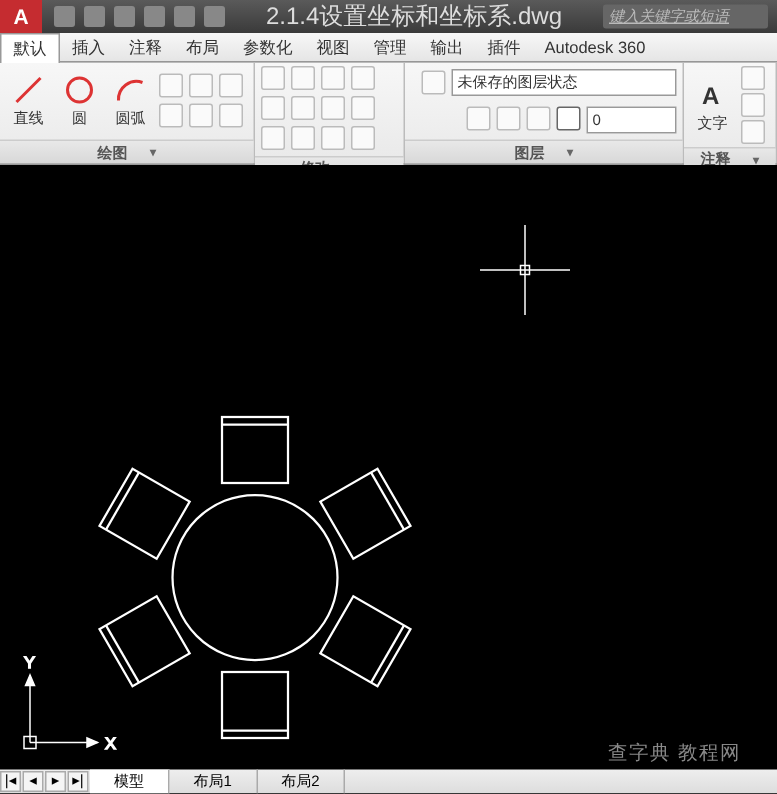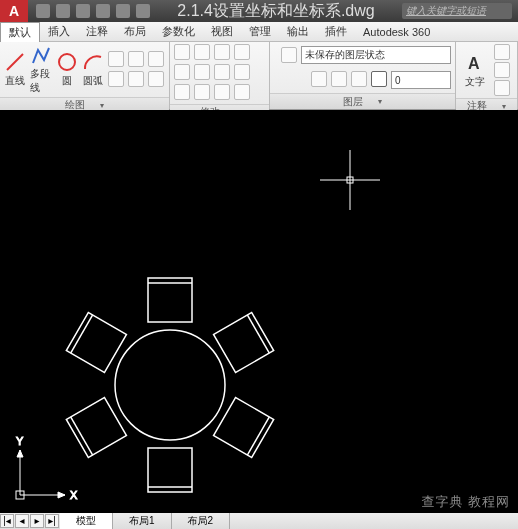--- a/index.html
+++ b/index.html
@@ -12,36 +12,36 @@
 .title-text { flex: 1; text-align: center; font-size: 16px; color: #ddd; }
 .search-hint { width: 110px; height: 16px; background: #666; border-radius: 2px; margin-right: 6px; color: #bbb; font-size: 10px; padding: 1px 4px; font-style: italic; text-decoration: underline; }
 
 .menubar { height: 20px; background: linear-gradient(#f7f7f7,#e5e5e5); display: flex; align-items: center; font-size: 11px; color: #333; border-bottom: 1px solid #bbb; }
 .tab { padding: 2px 8px; cursor: pointer; }
 .tab.active { background: #fff; border: 1px solid #999; border-bottom: none; }
 
 .ribbon { height: 68px; background: linear-gradient(#f7f7f7,#e9e9e9); display: flex; border-bottom: 1px solid #999; font-size: 10px; color: #333; }
 .panel { border-right: 1px solid #bbb; display: flex; flex-direction: column; }
 .panel-body { flex: 1; display: flex; align-items: center; padding: 2px 4px; gap: 4px; }
-.panel-title { height: 16px; background: linear-gradient(#e8e8e8,#d8d8d8); text-align: right; font-size: 10px; color: #555; border-top: 1px solid #ccc; display: flex; align-items: center; justify-content: center; gap: 15px; }
+.panel-title { height: 16px; background: linear-gradient(#e8e8e8,#d8d8d8); text-align: right; font-size: 10px; color: #555; border-top: 1px solid #ccc; display: flex; align-items: center; justify-content: center; gap: 15px; font-weight: bold; }
 
 .big-btn { display: flex; flex-direction: column; align-items: center; width: 30px; gap: 1px; cursor: pointer; }
 .big-btn .ico { width: 22px; height: 22px; }
 .big-btn .lbl { font-size: 10px; }
 
 .icon-grid { display: grid; grid-template-columns: repeat(4, 18px); grid-auto-rows: 18px; gap: 2px; }
 .icon-grid.small3 { grid-template-columns: repeat(3, 18px); }
 .sm-ico { width: 16px; height: 16px; border: 1px solid #bbb; background: #fafafa; border-radius: 2px; cursor: pointer; }
 
 .layer-combo { height: 18px; width: 150px; border: 1px solid #999; background: #fff; font-size: 10px; padding: 1px 3px; display: flex; align-items: center; }
 .layer-row2 { display: flex; gap: 4px; margin-top: 3px; }
 
 .canvas { position: absolute; left: 0; top: 110px; width: 518px; height: 402px; background: #000; }
 
-.watermark { position: absolute; right: 8px; bottom: 18px; color: #888; font-size: 13px; letter-spacing: 1px; }
+.watermark { position: absolute; right: 24px; bottom: 18px; color: #888; font-size: 13px; letter-spacing: 1px; }
 .watermark-sub { position: absolute; right: 10px; bottom: 6px; color: #666; font-size: 9px; }
 
 .statusbar { position: absolute; left: 0; bottom: 0; height: 16px; width: 100%; background: linear-gradient(#eee,#ddd); display: flex; align-items: center; font-size: 10px; }
 .sb-arrows { display: flex; }
 .sb-arrow { width: 14px; height: 14px; border: 1px solid #aaa; background: #f5f5f5; margin-right: 1px; text-align: center; line-height: 12px; cursor: pointer; }
 .sb-tab { padding: 1px 16px; border-right: 1px solid #aaa; cursor: pointer; }
 .sb-tab.active { background: #fff; }
 
 .chevron { font-size: 8px; color: #666; }
 </style>
@@ -80,26 +80,20 @@
   <div class="panel" style="width:170px">
     <div class="panel-body">
       <div class="big-btn">
         <svg class="ico">
             <line x1="3" y1="19" x2="19" y2="3" stroke="#d33" stroke-width="2"></line>
           </svg>
         <span class="lbl">直线</span>
       </div>
       <div class="big-btn">
         <svg class="ico">
-            <polyline points="3,19 8,6 14,16 19,4" stroke="#36c" fill="none" stroke-width="2"></polyline>
-          </svg>
-        <span class="lbl">多段线</span>
-      </div>
-      <div class="big-btn">
-        <svg class="ico">
             <circle cx="11" cy="11" r="8" stroke="#d33" fill="none" stroke-width="2"></circle>
           </svg>
         <span class="lbl">圆</span>
       </div>
       <div class="big-btn">
         <svg class="ico">
             <path d="M3 18 A 12 12 0 0 1 19 6" stroke="#d33" fill="none" stroke-width="2"></path>
           </svg>
         <span class="lbl">圆弧</span>
       </div>

